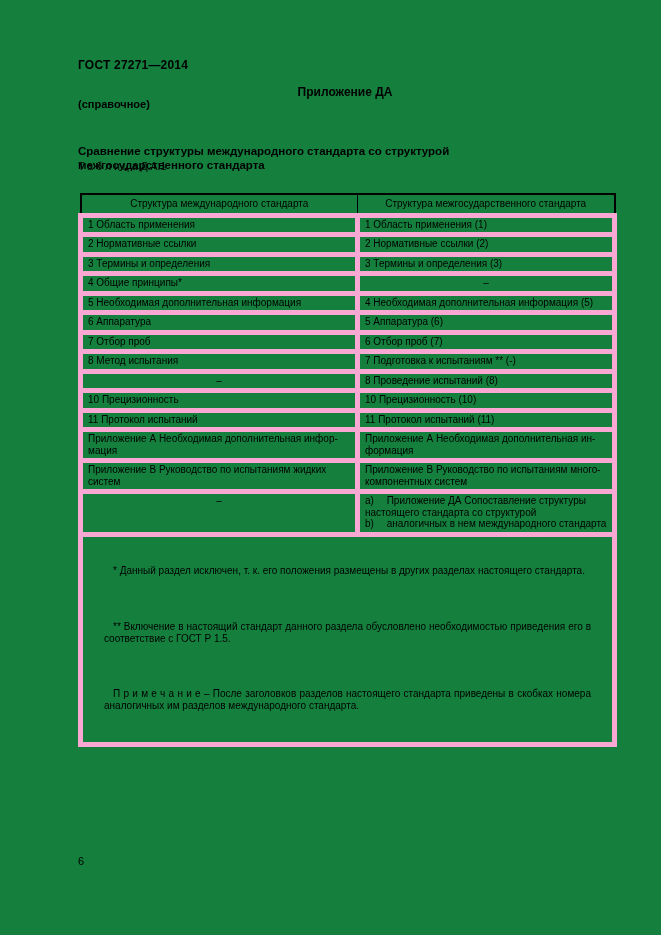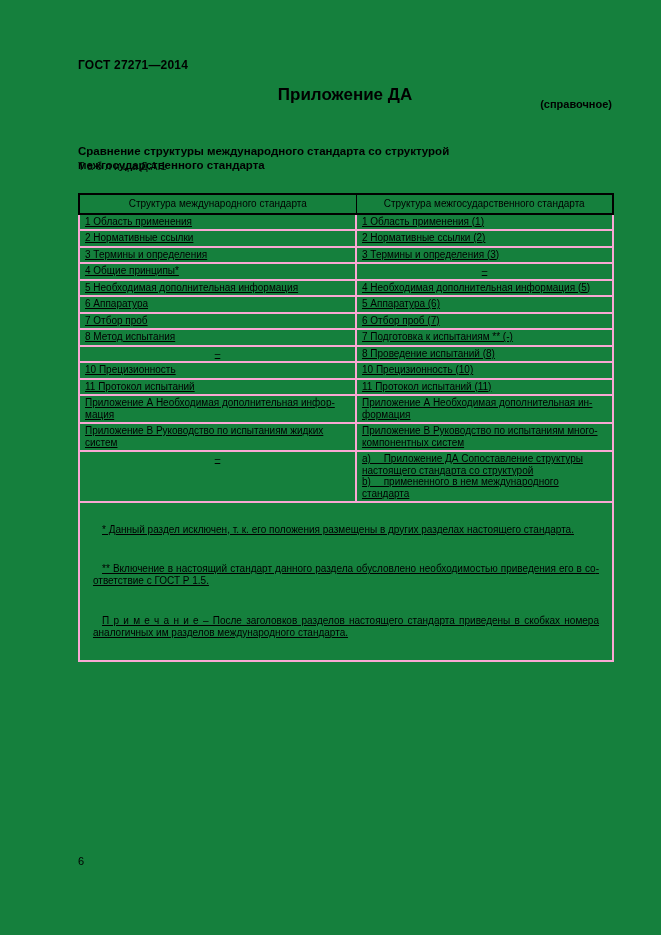--- a/index.html
+++ b/index.html
@@ -28,29 +28,29 @@
     font-size: 12px;
     font-weight: bold;
     letter-spacing: 0.2px;
   }
   .appendix-label {
     position: absolute;
     left: 78px;
     top: 85px;
     width: 534px;
     text-align: center;
-    font-size: 17px;
+    font-size: 12px;
     font-weight: bold;
   }
   .appendix-type {
     position: absolute;
     left: 78px;
     top: 98px;
     width: 534px;
-    text-align: right;
+    text-align: left;
     font-size: 11px;
     font-weight: bold;
   }
   .section-title {
     position: absolute;
     left: 78px;
     top: 145px;
     width: 534px;
     text-align: left;
     font-size: 11.5px;
@@ -75,36 +75,35 @@
   }
   table.cmp th {
     border: 1px solid #000;
     border-bottom: 2px solid #000;
     font-weight: normal;
     text-align: center;
     padding: 3px 5px;
     line-height: 11.5px;
   }
   table.cmp td {
-    border: 2px solid #f9a8d4;
+    border: 5px solid #f9a8d4;
     padding: 1px 5px 2px 5px;
     vertical-align: top;
     line-height: 11.5px;
     white-space: pre-line;
-    text-decoration: underline;
   }
   td.c {
     text-align: center;
   }
   td.fnote-cell {
     padding: 2px 5px 4px 5px;
     white-space: normal;
   }
   .fnote-cell p {
-    margin: 8px;
+    margin: 16px;
     text-indent: 9px;
     text-align: justify;
     line-height: 12px;
   }
   .page-number {
     position: absolute;
     left: 78px;
     top: 855px;
     font-size: 11px;
   }
@@ -191,21 +190,21 @@
       <tr>
         <td>Приложение В   Руководство по испытаниям жидких
 систем</td>
         <td>Приложение В   Руководство по испытаниям много-
 компонентных  систем</td>
       </tr>
       <tr>
         <td class="c">–</td>
         <td>a)  Приложение ДА  Сопоставление  структуры
 настоящего стандарта со структурой
-b)  примененного в нем  международного стандарта</td>
+b)  аналогичных в нем  международного стандарта</td>
       </tr>
       <tr>
         <td class="fnote-cell" colspan="2">
           <p>* Данный раздел исключен, т. к. его положения размещены в других разделах настоящего стандарта.</p>
           <p>** Включение в настоящий стандарт данного раздела обусловлено необходимостью приведения его в со­ответствие с ГОСТ Р 1.5.</p>
           <p>П р и м е ч а н и е  –  После заголовков разделов настоящего стандарта приведены в скобках номера аналогичных им разделов международного стандарта.</p>
         </td>
       </tr>
     </tbody>
   </table>

